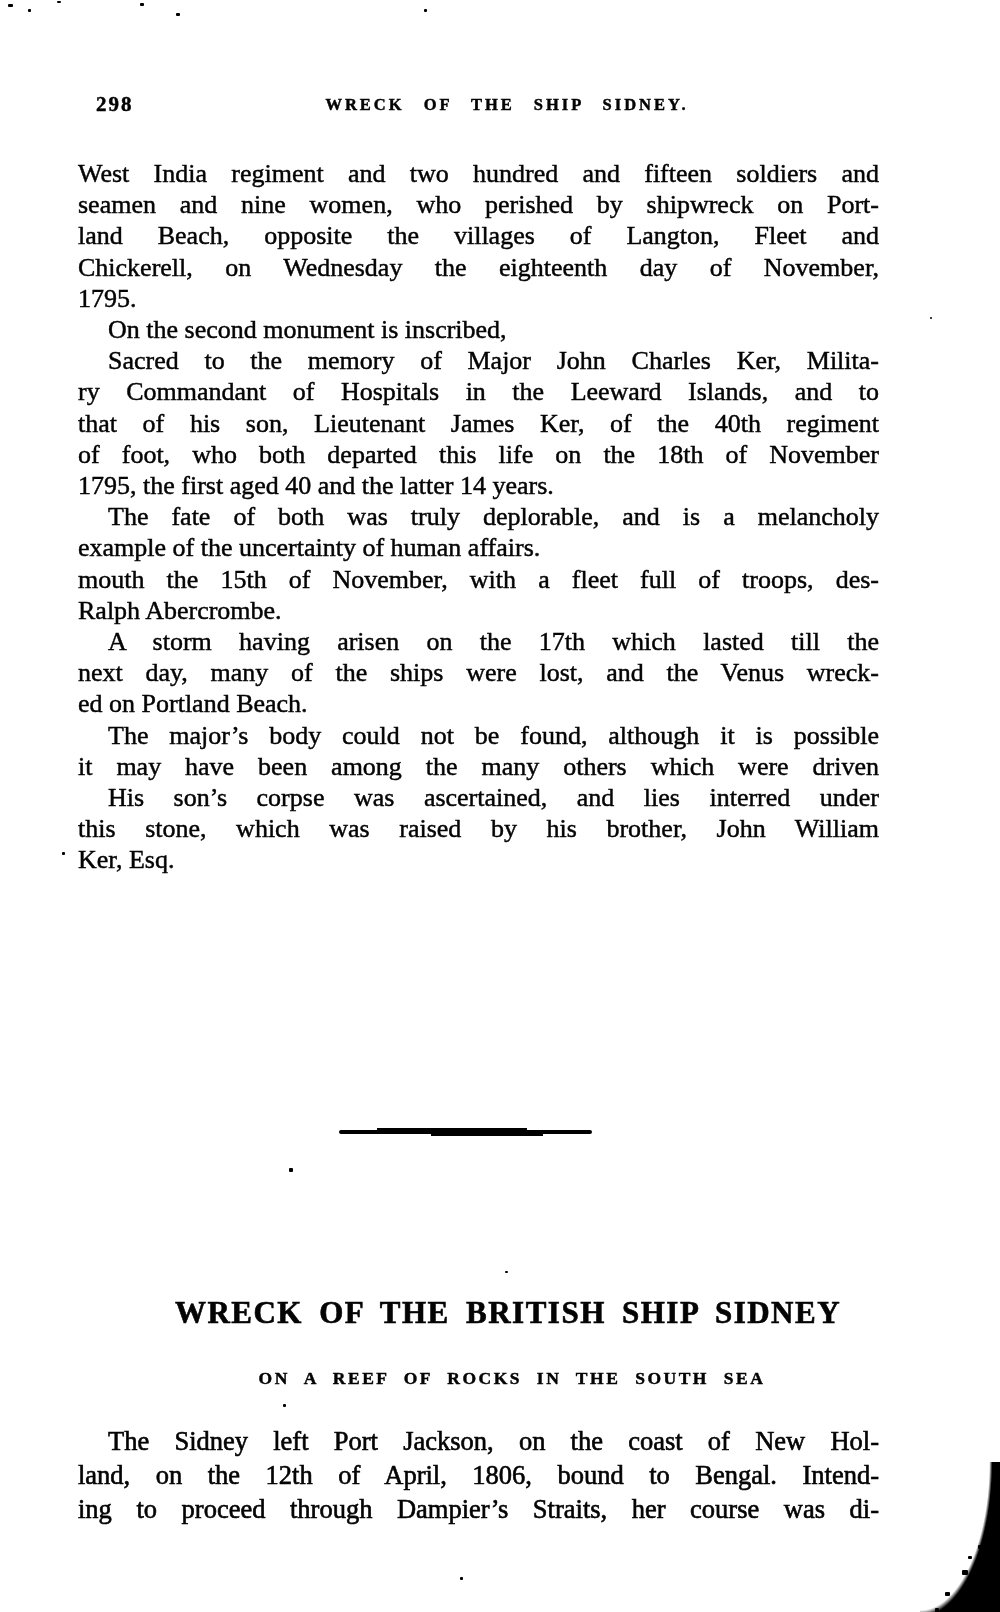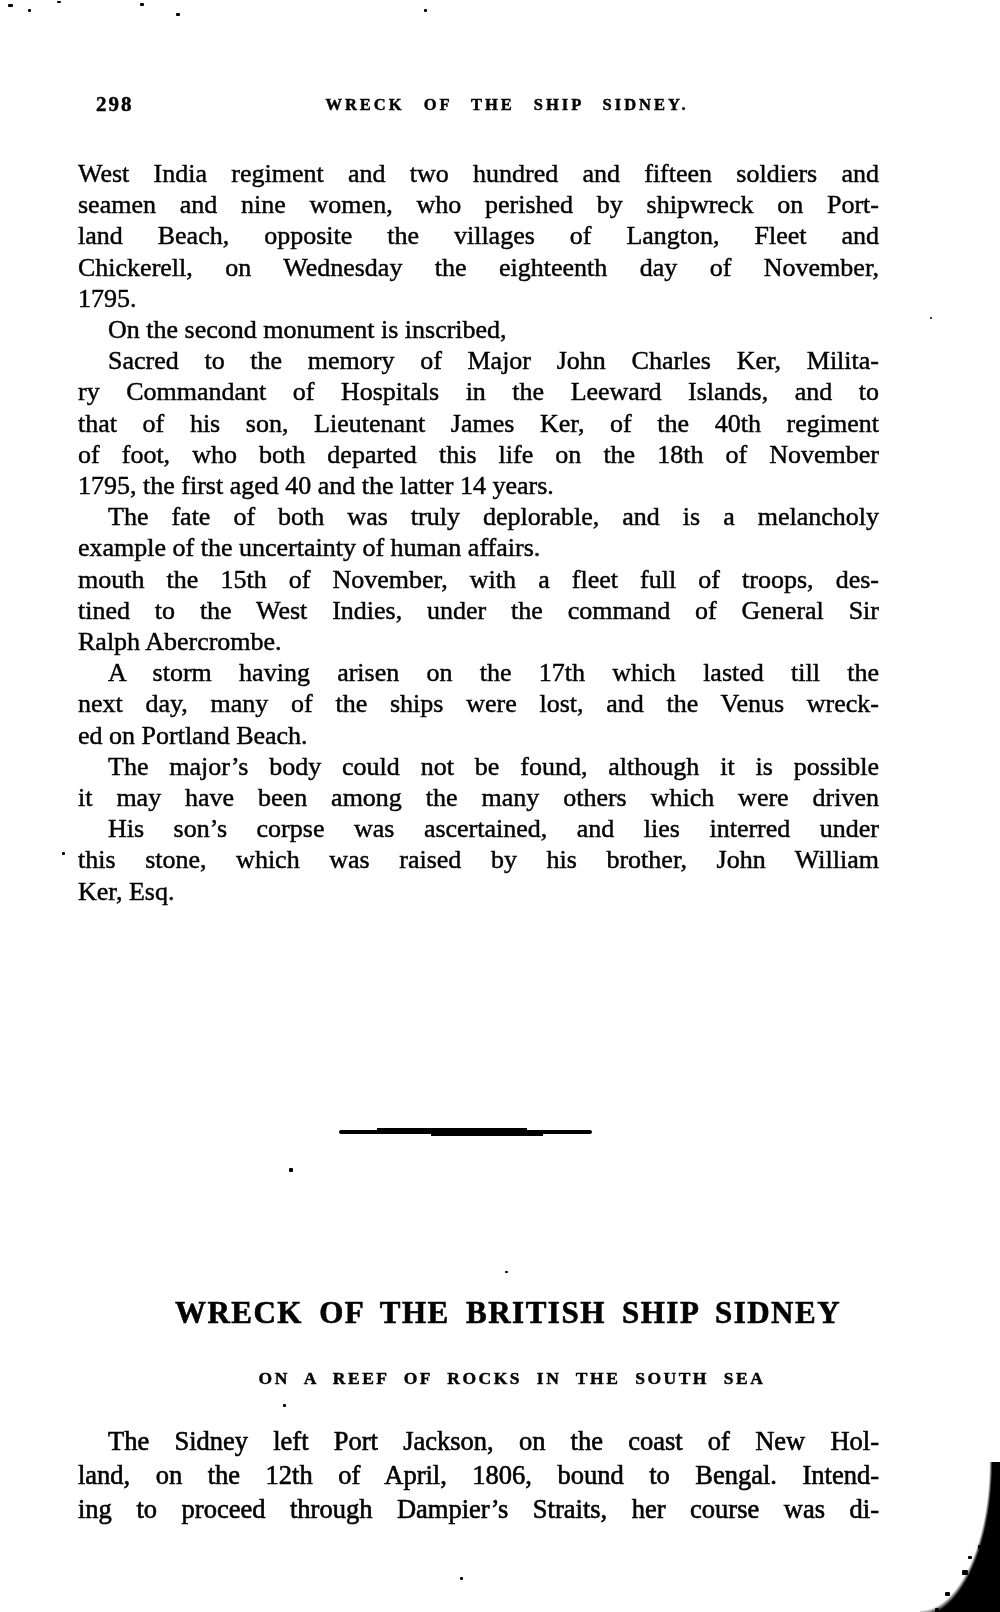--- a/index.html
+++ b/index.html
@@ -84,21 +84,20 @@
       <div class="tline">1795.</div>
       <div class="tline ind">On the second monument is inscribed,</div>
       <div class="tline ind just">Sacred to the memory of Major John Charles Ker, Milita-</div>
       <div class="tline just">ry Commandant of Hospitals in the Leeward Islands, and to</div>
       <div class="tline just">that of his son, Lieutenant James Ker, of the 40th regiment</div>
       <div class="tline just">of foot, who both departed this life on the 18th of November</div>
       <div class="tline">1795, the first aged 40 and the latter 14 years.</div>
       <div class="tline ind just">The fate of both was truly deplorable, and is a melancholy</div>
       <div class="tline">example of the uncertainty of human affairs.</div>
       <div class="tline just">mouth the 15th of November, with a fleet full of troops, des-</div>
-      <div class="tline just">tined to the West Indies, under the command of General Sir</div>
       <div class="tline">Ralph Abercrombe.</div>
       <div class="tline ind just">A storm having arisen on the 17th which lasted till the</div>
       <div class="tline just">next day, many of the ships were lost, and the Venus wreck-</div>
       <div class="tline">ed on Portland Beach.</div>
       <div class="tline ind just">The major’s body could not be found, although it is possible</div>
       <div class="tline just">it may have been among the many others which were driven</div>
       <div class="tline ind just">His son’s corpse was ascertained, and lies interred under</div>
       <div class="tline just">this stone, which was raised by his brother, John William</div>
       <div class="tline">Ker, Esq.</div>
     </div>

